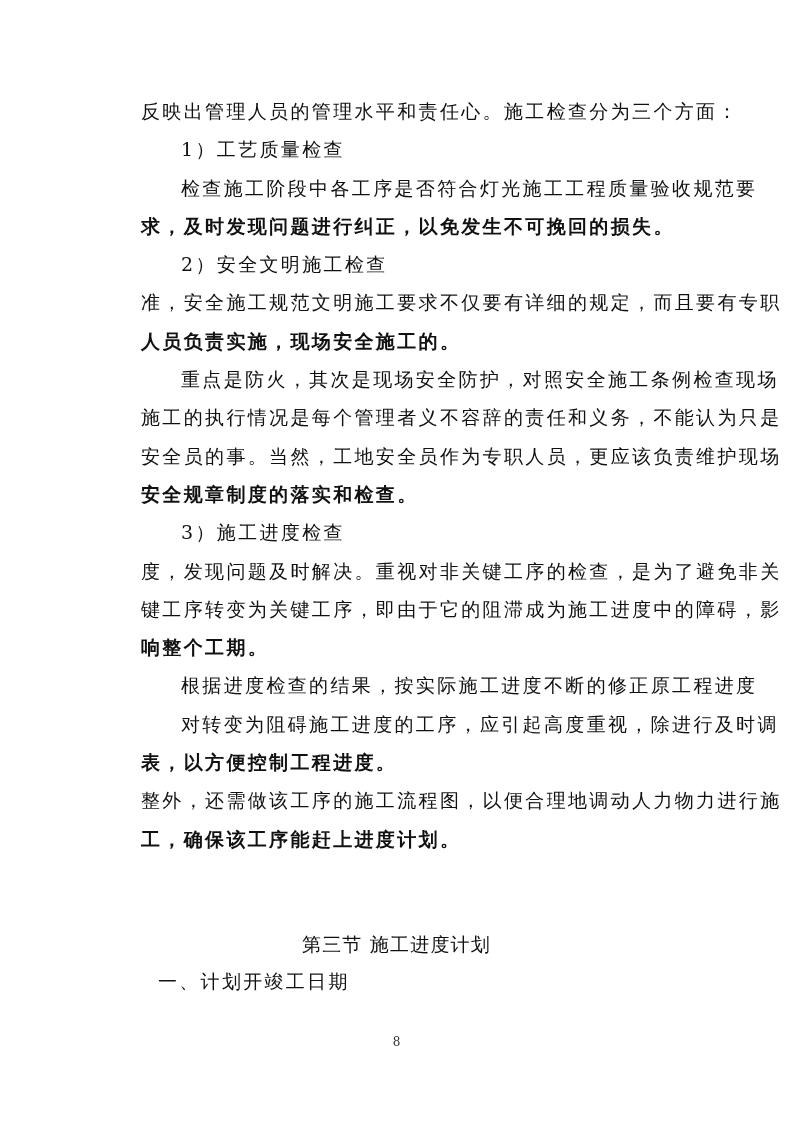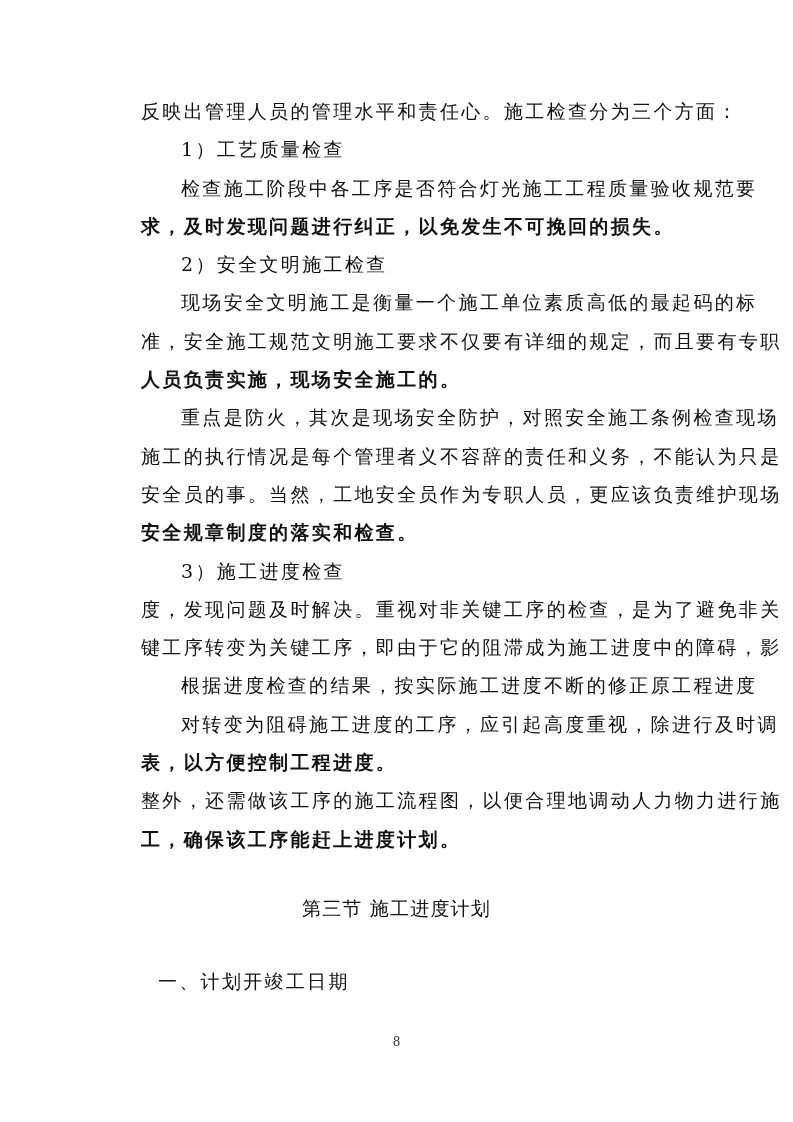--- a/index.html
+++ b/index.html
@@ -38,21 +38,21 @@
     .indent {
       padding-left: 40px;
     }
     .heading-sub {
       text-align-last: left;
     }
     .section-title {
       position: absolute;
       left: 0;
       width: 793px;
-      top: 889px;
+      top: 925px;
       text-align: center;
       font-size: 19px;
       line-height: 38px;
       letter-spacing: 1.2px;
     }
     .subsection {
       position: absolute;
       left: 158px;
       top: 962px;
       font-size: 19px;
@@ -77,33 +77,33 @@
 
   <div class="line">反映出管理人员的管理水平和责任心。施工检查分为三个方面：</div>
 
   <div class="line indent heading-sub">1）工艺质量检查</div>
 
   <div class="line indent">检查施工阶段中各工序是否符合灯光施工工程质量验收规范要</div>
   <div class="line last">求，及时发现问题进行纠正，以免发生不可挽回的损失。</div>
 
   <div class="line indent heading-sub">2）安全文明施工检查</div>
 
-  <div class="line indent">现场安全文明施工是衡量一个施工单位素质高低的最起码的标</div>
   <div class="line">准，安全施工规范文明施工要求不仅要有详细的规定，而且要有专职</div>
   <div class="line last">人员负责实施，现场安全施工的。</div>
 
   <div class="line indent">重点是防火，其次是现场安全防护，对照安全施工条例检查现场</div>
   <div class="line">施工的执行情况是每个管理者义不容辞的责任和义务，不能认为只是</div>
   <div class="line">安全员的事。当然，工地安全员作为专职人员，更应该负责维护现场</div>
   <div class="line last">安全规章制度的落实和检查。</div>
 
   <div class="line indent heading-sub">3）施工进度检查</div>
 
   <div class="line">度，发现问题及时解决。重视对非关键工序的检查，是为了避免非关</div>
   <div class="line">键工序转变为关键工序，即由于它的阻滞成为施工进度中的障碍，影</div>
+  <div class="line last">响整个工期。</div>
 
   <div class="line indent">根据进度检查的结果，按实际施工进度不断的修正原工程进度</div>
   <div class="line indent">对转变为阻碍施工进度的工序，应引起高度重视，除进行及时调</div>
 
   <div class="line last">表，以方便控制工程进度。</div>
   <div class="line">整外，还需做该工序的施工流程图，以便合理地调动人力物力进行施</div>
   <div class="line last">工，确保该工序能赶上进度计划。</div>
 </div>
 
 <div class="section-title">第三节  施工进度计划</div>

